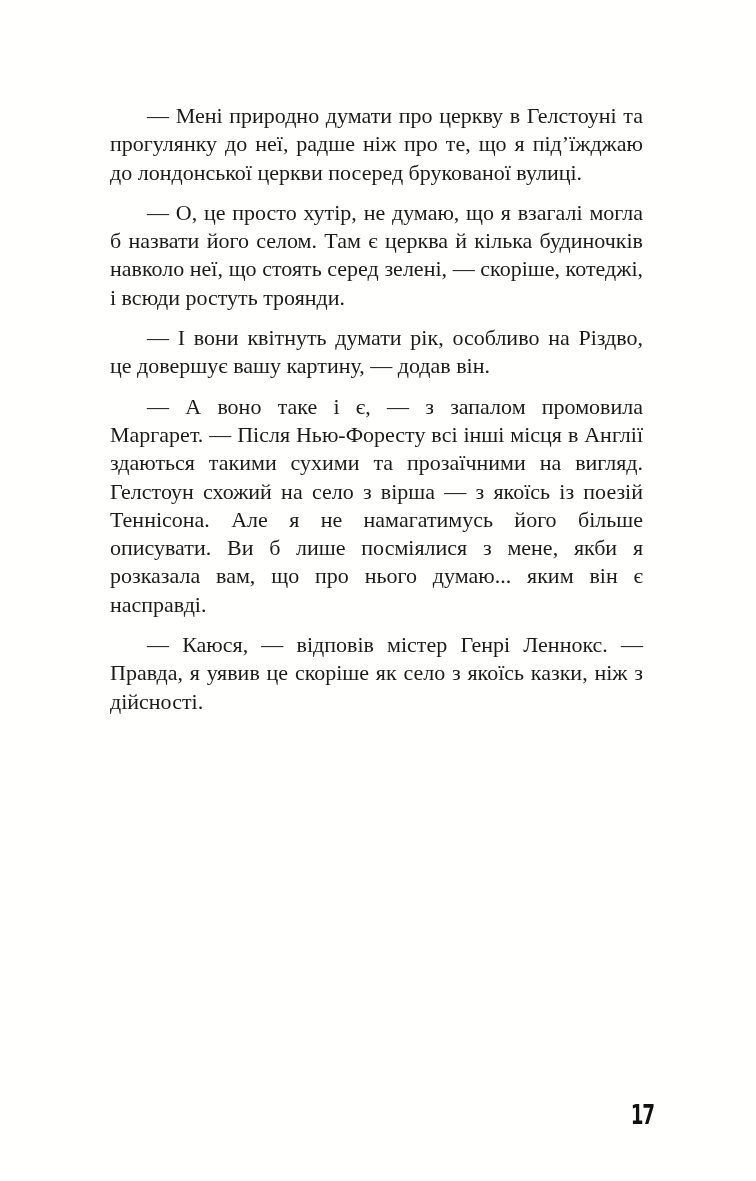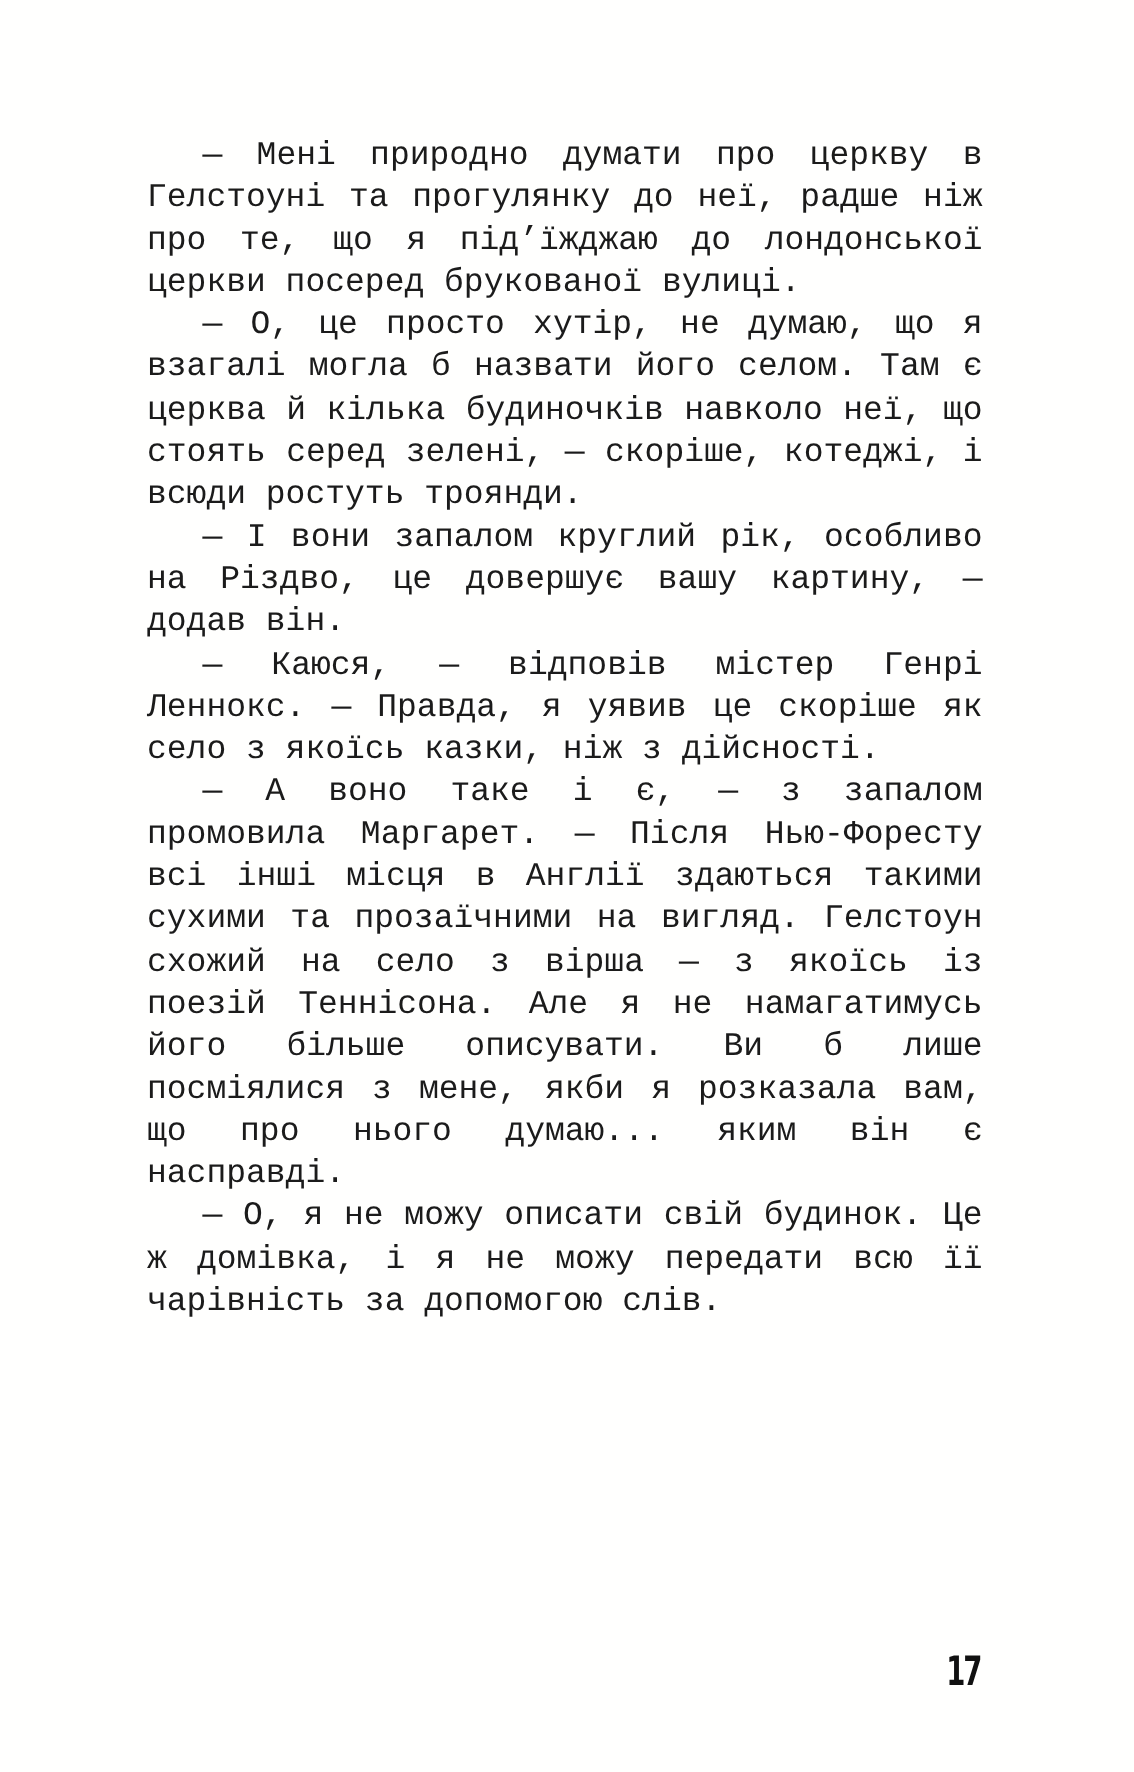--- a/index.html
+++ b/index.html
@@ -22,24 +22,23 @@
     width: 557px;
     font-family: "Liberation Serif", "DejaVu Serif", serif;
     font-size: 22px;
     line-height: 28.3px;
     text-align: justify;
     text-justify: inter-word;
     hyphens: auto;
     -webkit-hyphens: auto;
   }
   .text-block p {
-    margin: 0;
+    margin: 12px;
     padding: 0;
     text-indent: 37px;
-    font-family: Liberation Mono, monospace;
   }
   .page-number {
     position: absolute;
     left: 626px;
     top: 1100px;
     width: 30px;
     font-family: "DejaVu Sans", sans-serif;
     font-weight: 700;
     font-size: 27px;
     line-height: 30px;
@@ -50,19 +49,18 @@
     text-align: center;
   }
 </style>
 </head>
 <body>
 
 <div class="book-page">
   <div class="text-block">
     <p>— Мені природно думати про церкву в Гелстоуні та прогулянку до неї, радше ніж про те, що я під’їжджаю до лондонської церкви посеред брукованої вулиці.</p>
     <p>— О, це просто хутір, не думаю, що я взагалі могла б назвати його селом. Там є церква й кілька будиночків навколо неї, що стоять серед зелені, — скоріше, котеджі, і всюди ростуть троянди.</p>
-    <p>— І вони запалом круглий рік, особливо на Різдво, це довершує вашу картину, — додав він.</p>
+    <p>— І вони квітнуть думати рік, особливо на Різдво, це довершує вашу картину, — додав він.</p>
+    <p>— А воно таке і є, — з запалом промовила Маргарет. — Після Нью-Форесту всі інші місця в Англії здаються такими сухими та прозаїчними на вигляд. Гелстоун схожий на село з вірша — з якоїсь із поезій Теннісона. Але я не намагатимусь його більше описувати. Ви б лише посміялися з мене, якби я розказала вам, що про нього думаю... яким він є насправді.</p>
     <p>— Каюся, — відповів містер Генрі Леннокс. — Правда, я уявив це скоріше як село з якоїсь казки, ніж з дійсності.</p>
-    <p>— А воно таке і є, — з запалом промовила Маргарет. — Після Нью-Форесту всі інші місця в Англії здаються такими сухими та прозаїчними на вигляд. Гелстоун схожий на село з вірша — з якоїсь із поезій Теннісона. Але я не намагатимусь його більше описувати. Ви б лише посміялися з мене, якби я розказала вам, що про нього думаю... яким він є насправді.</p>
-    <p>— О, я не можу описати свій будинок. Це ж домівка, і я не можу передати всю її чарівність за допомогою слів.</p>
   </div>
   <div class="page-number">17</div>
 </div>
 
 </body></html>

